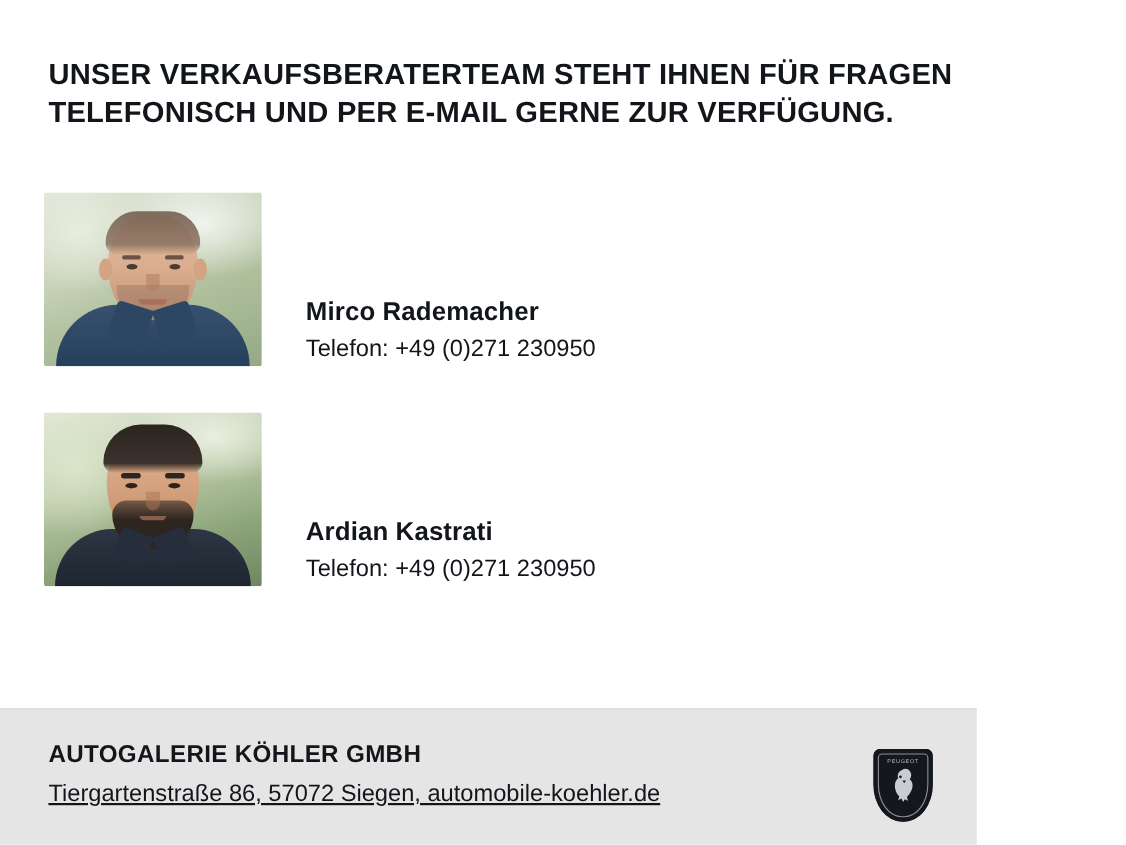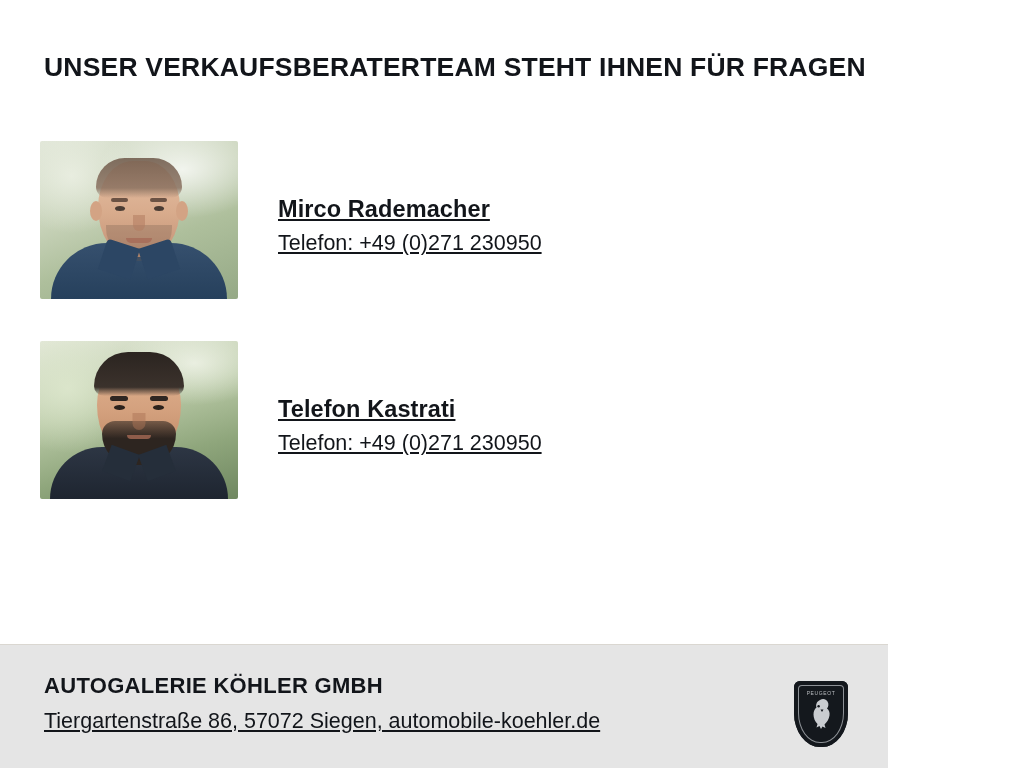--- a/index.html
+++ b/index.html
@@ -39,23 +39,22 @@
     white-space: nowrap;
   }
 
   
   .contacts {
     flex: 1 1 auto;
     padding: 56px 40px 0 40px;
   }
   .contact-row {
     display: flex;
-    align-items: center;
+    align-items: flex-end;
     margin-bottom: 42px;
-    text-decoration: underline;
   }
   .portrait {
     width: 198px;
     height: 158px;
     flex: 0 0 198px;
     border-radius: 2px;
     position: relative;
     overflow: hidden;
     background: #cfd6cb;
   }
@@ -377,20 +376,21 @@
     font-family: "Liberation Sans", sans-serif;
   }
 </style>
 </head>
 <body>
 
 <div class="page">
 
   <div class="headline">
     <div class="headline-line">UNSER VERKAUFSBERATERTEAM STEHT IHNEN FÜR FRAGEN</div>
+    <div class="headline-line">TELEFONISCH UND PER E-MAIL GERNE ZUR VERFÜGUNG.</div>
   </div>
 
   <div class="contacts">
 
     <div class="contact-row">
       <div class="portrait portrait-1">
         <div class="p1-neck"></div>
         <div class="p1-body"></div>
         <div class="head p1-head"></div>
         <div class="p1-ear-l"></div>
@@ -422,21 +422,21 @@
         <div class="p2-brow-l"></div>
         <div class="p2-brow-r"></div>
         <div class="p2-eye-l"></div>
         <div class="p2-eye-r"></div>
         <div class="p2-nose"></div>
         <div class="p2-mouth"></div>
         <div class="p2-collar-l"></div>
         <div class="p2-collar-r"></div>
       </div>
       <div class="info">
-        <div class="person-name">Telefon Kastrati</div>
+        <div class="person-name">Ardian Kastrati</div>
         <div class="person-line">Telefon: +49 (0)271 230950</div>
       </div>
     </div>
 
   </div>
 
   <div class="footer">
     <div class="footer-company">AUTOGALERIE KÖHLER GMBH</div>
     <div class="footer-address">Tiergartenstraße 86, 57072 Siegen, automobile-koehler.de</div>
 

